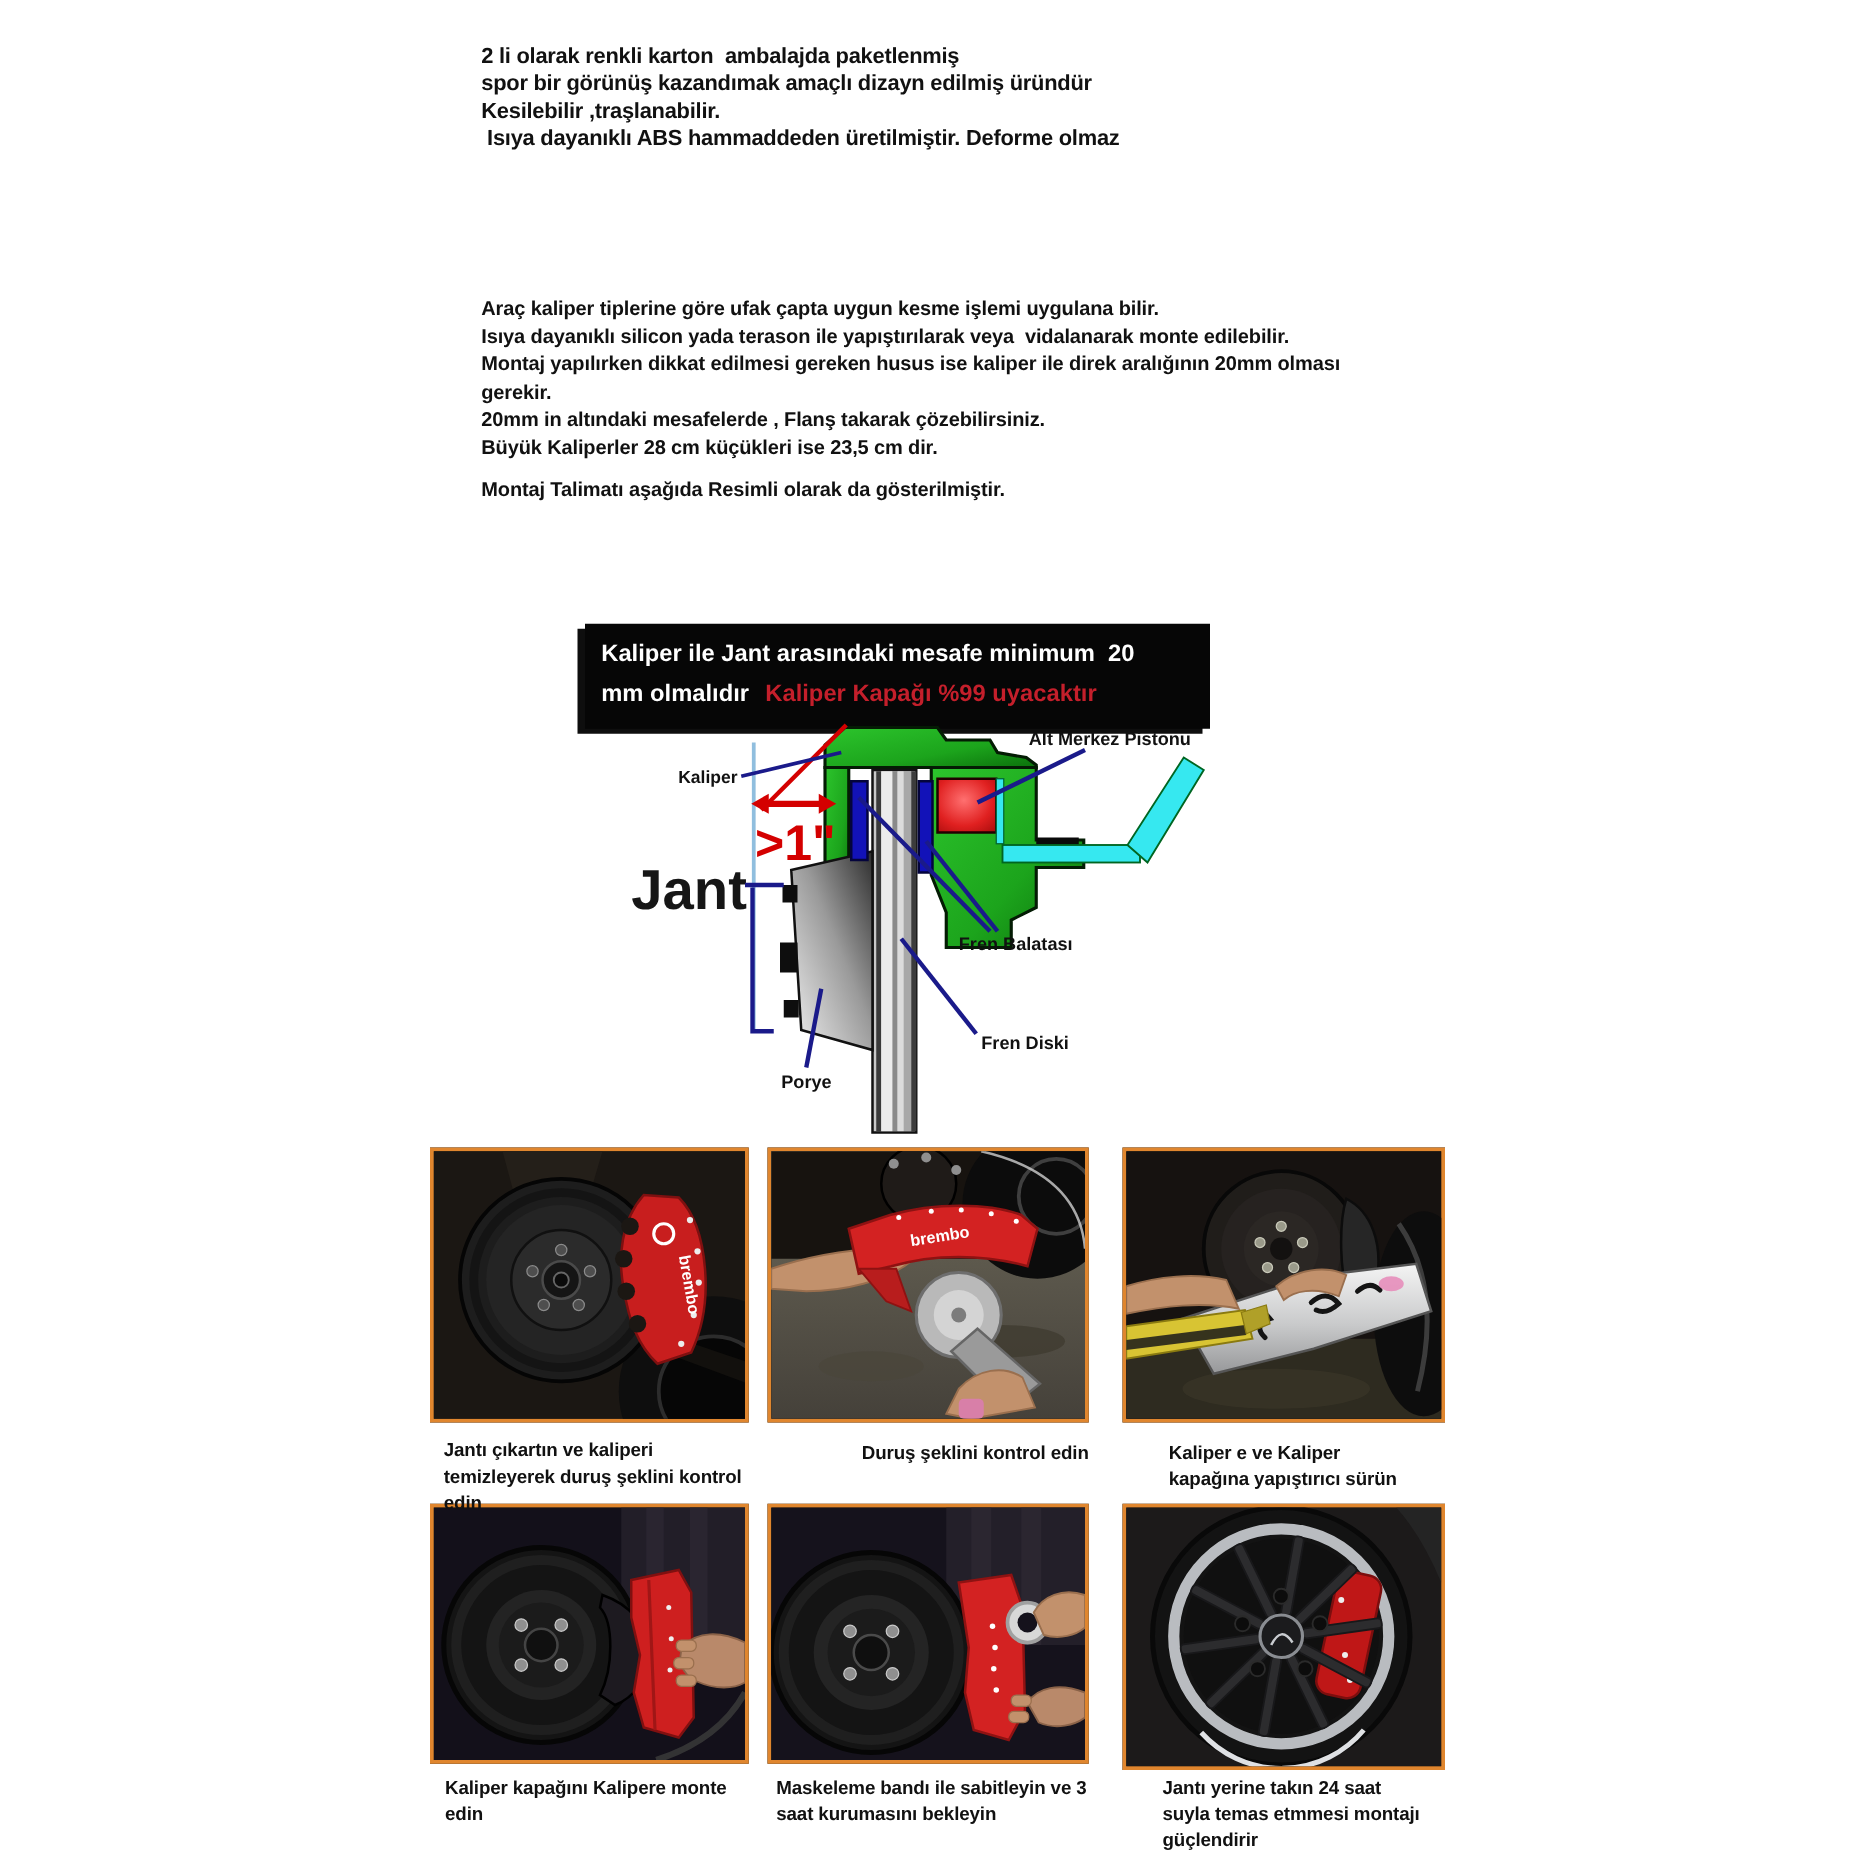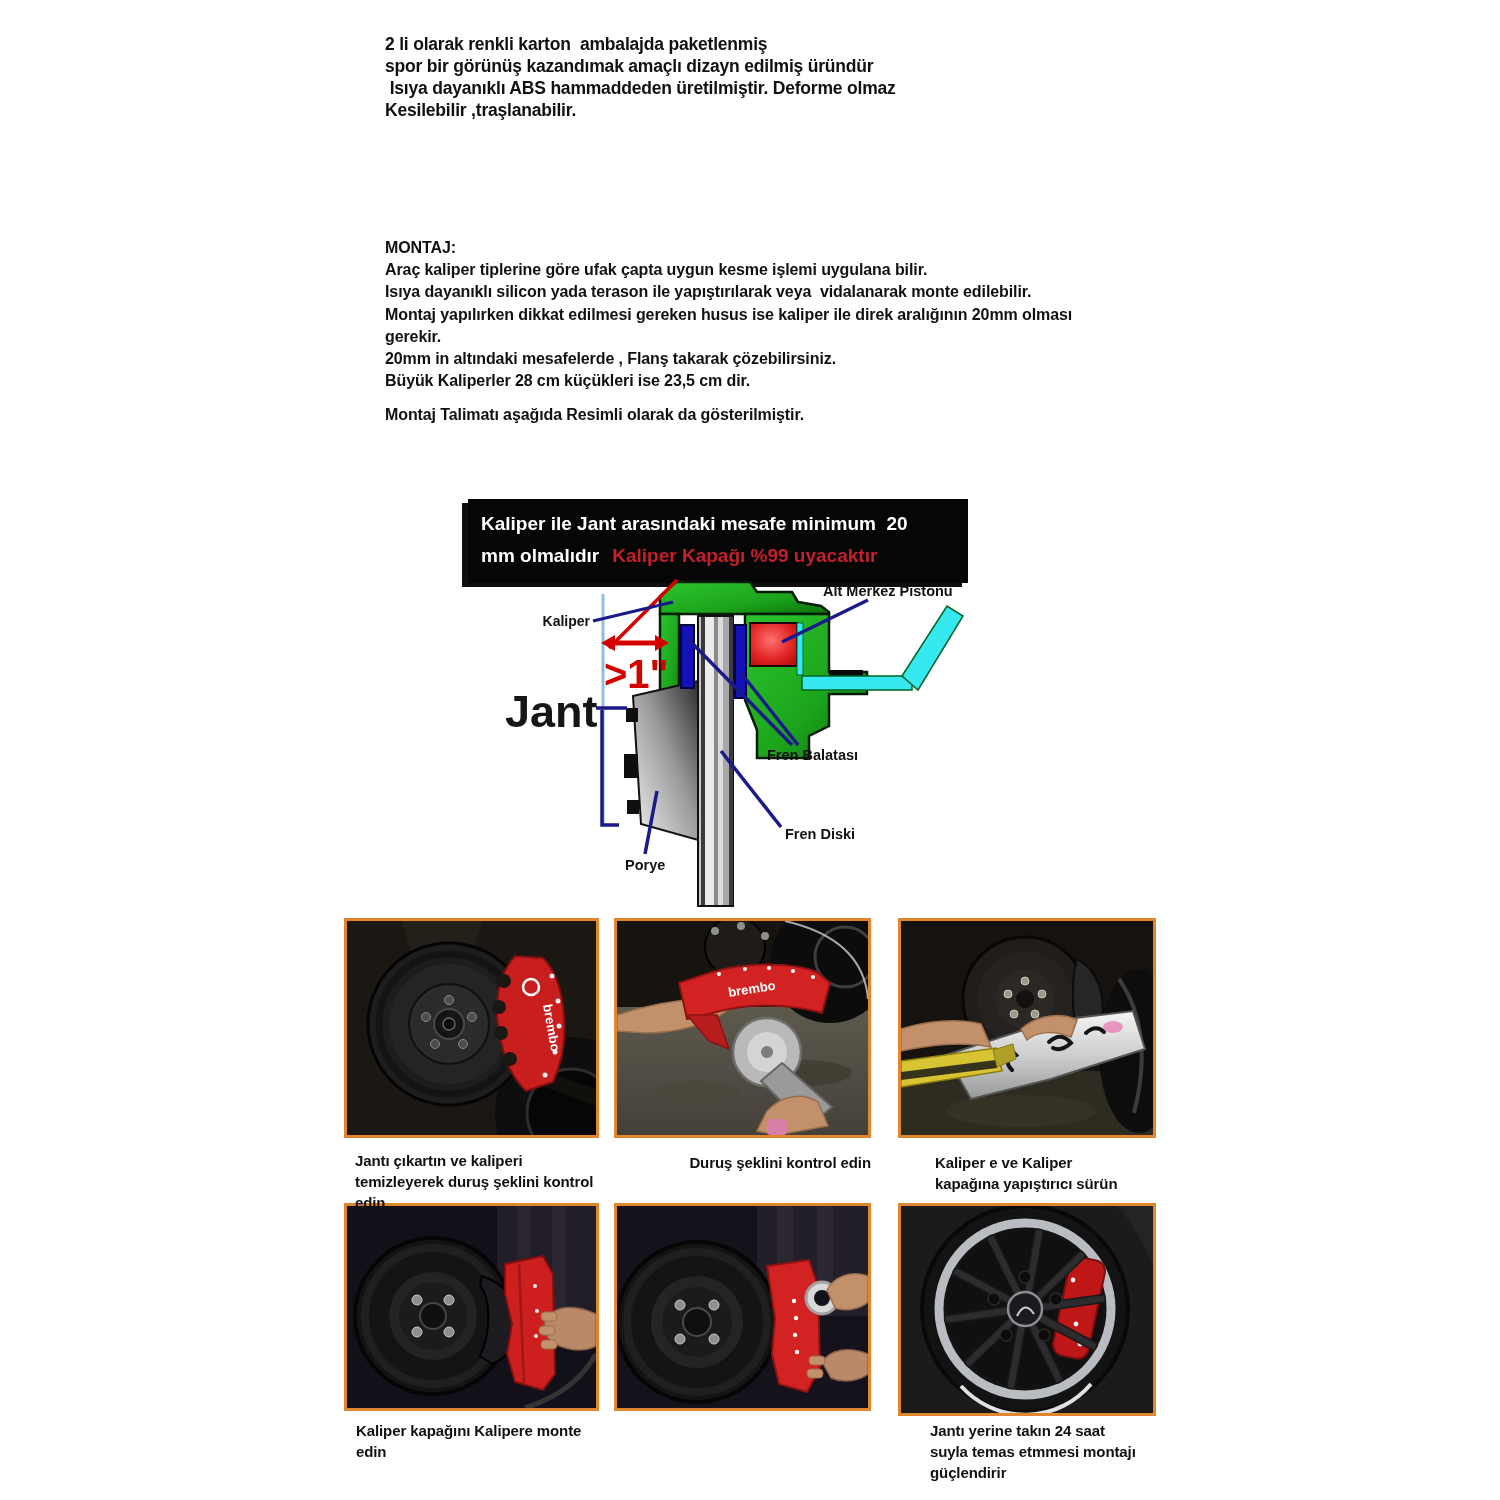--- a/index.html
+++ b/index.html
@@ -30,26 +30,25 @@
   .caption.center{text-align:right;}
 </style>
 </head>
 <body>
 
 <div class="canvas">
 
   <div class="abs intro">
     <div class="tline">2 li olarak renkli karton  ambalajda paketlenmiş</div>
     <div class="tline">spor bir görünüş kazandımak amaçlı dizayn edilmiş üründür</div>
+    <div class="tline">Kesilebilir ,traşlanabilir.</div>
     <div class="tline"> Isıya dayanıklı ABS hammaddeden üretilmiştir. Deforme olmaz</div>
-    <div class="tline">Kesilebilir ,traşlanabilir.</div>
   </div>
 
   <div class="abs montaj">
-    <div class="tline">MONTAJ:</div>
     <div class="tline">Araç kaliper tiplerine göre ufak çapta uygun kesme işlemi uygulana bilir.</div>
     <div class="tline">Isıya dayanıklı silicon yada terason ile yapıştırılarak veya  vidalanarak monte edilebilir.</div>
     <div class="tline">Montaj yapılırken dikkat edilmesi gereken husus ise kaliper ile direk aralığının 20mm olması</div>
     <div class="tline">gerekir.</div>
     <div class="tline">20mm in altındaki mesafelerde , Flanş takarak çözebilirsiniz.</div>
     <div class="tline">Büyük Kaliperler 28 cm küçükleri ise 23,5 cm dir.</div>
     <div class="tline footer">Montaj Talimatı aşağıda Resimli olarak da gösterilmiştir.</div>
   </div>
 
   <div class="abs banner">
@@ -379,15 +378,16 @@
       <path d="M116,110 Q124,94 133,108" fill="none" stroke="#c9ccd0" stroke-width="2"></path>
       <path d="M216,0 L252,0 L252,60 Q236,22 216,0 Z" fill="#242424"></path>
     </svg>
   </div>
 
   <div class="abs caption" style="left:355px;top:1150px;width:252px;">Jantı çıkartın ve kaliperi temizleyerek duruş şeklini kontrol edin</div>
   <div class="abs caption center" style="left:614px;top:1152px;width:257px;">Duruş şeklini kontrol edin</div>
   <div class="abs caption" style="left:935px;top:1152px;width:205px;">Kaliper e ve Kaliper kapağına yapıştırıcı sürün</div>
 
   <div class="abs caption" style="left:356px;top:1420px;width:235px;">Kaliper kapağını Kalipere monte edin</div>
+  <div class="abs caption" style="left:621px;top:1420px;width:250px;">Maskeleme bandı ile sabitleyin ve 3 saat kurumasını bekleyin</div>
   <div class="abs caption" style="left:930px;top:1420px;width:215px;">Jantı yerine takın 24 saat suyla temas etmmesi montajı güçlendirir</div>
 
 </div>
 
 </body></html>

